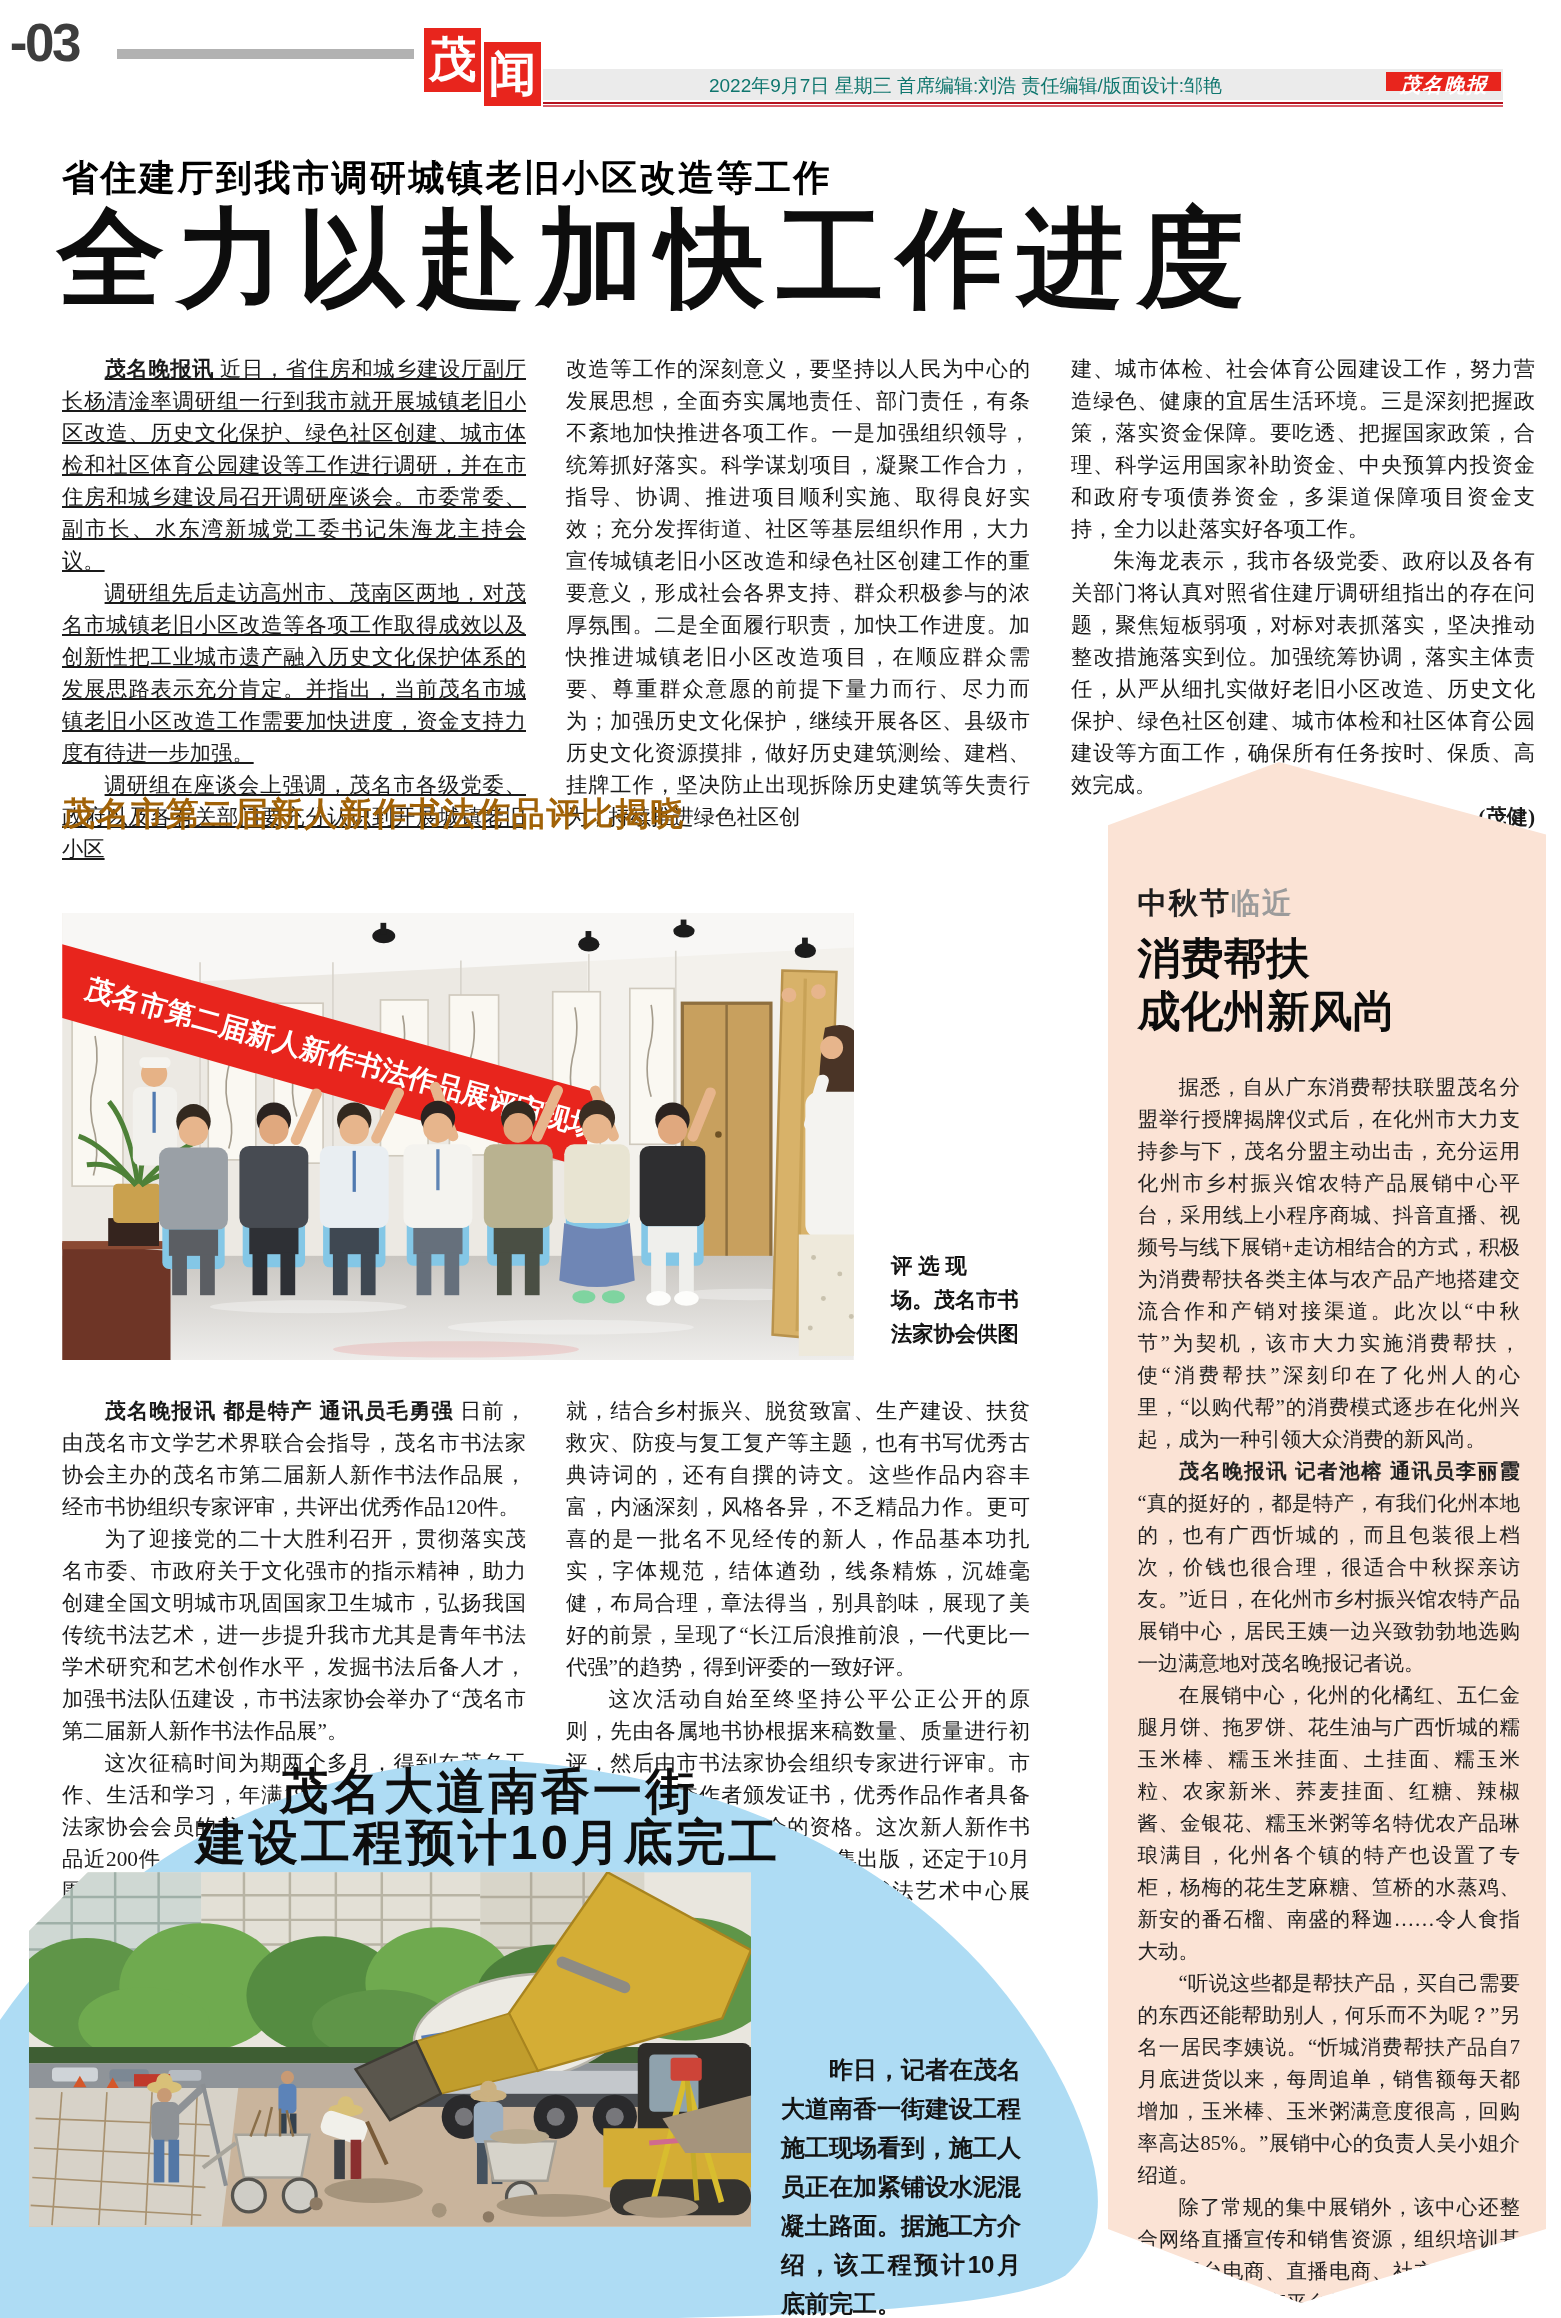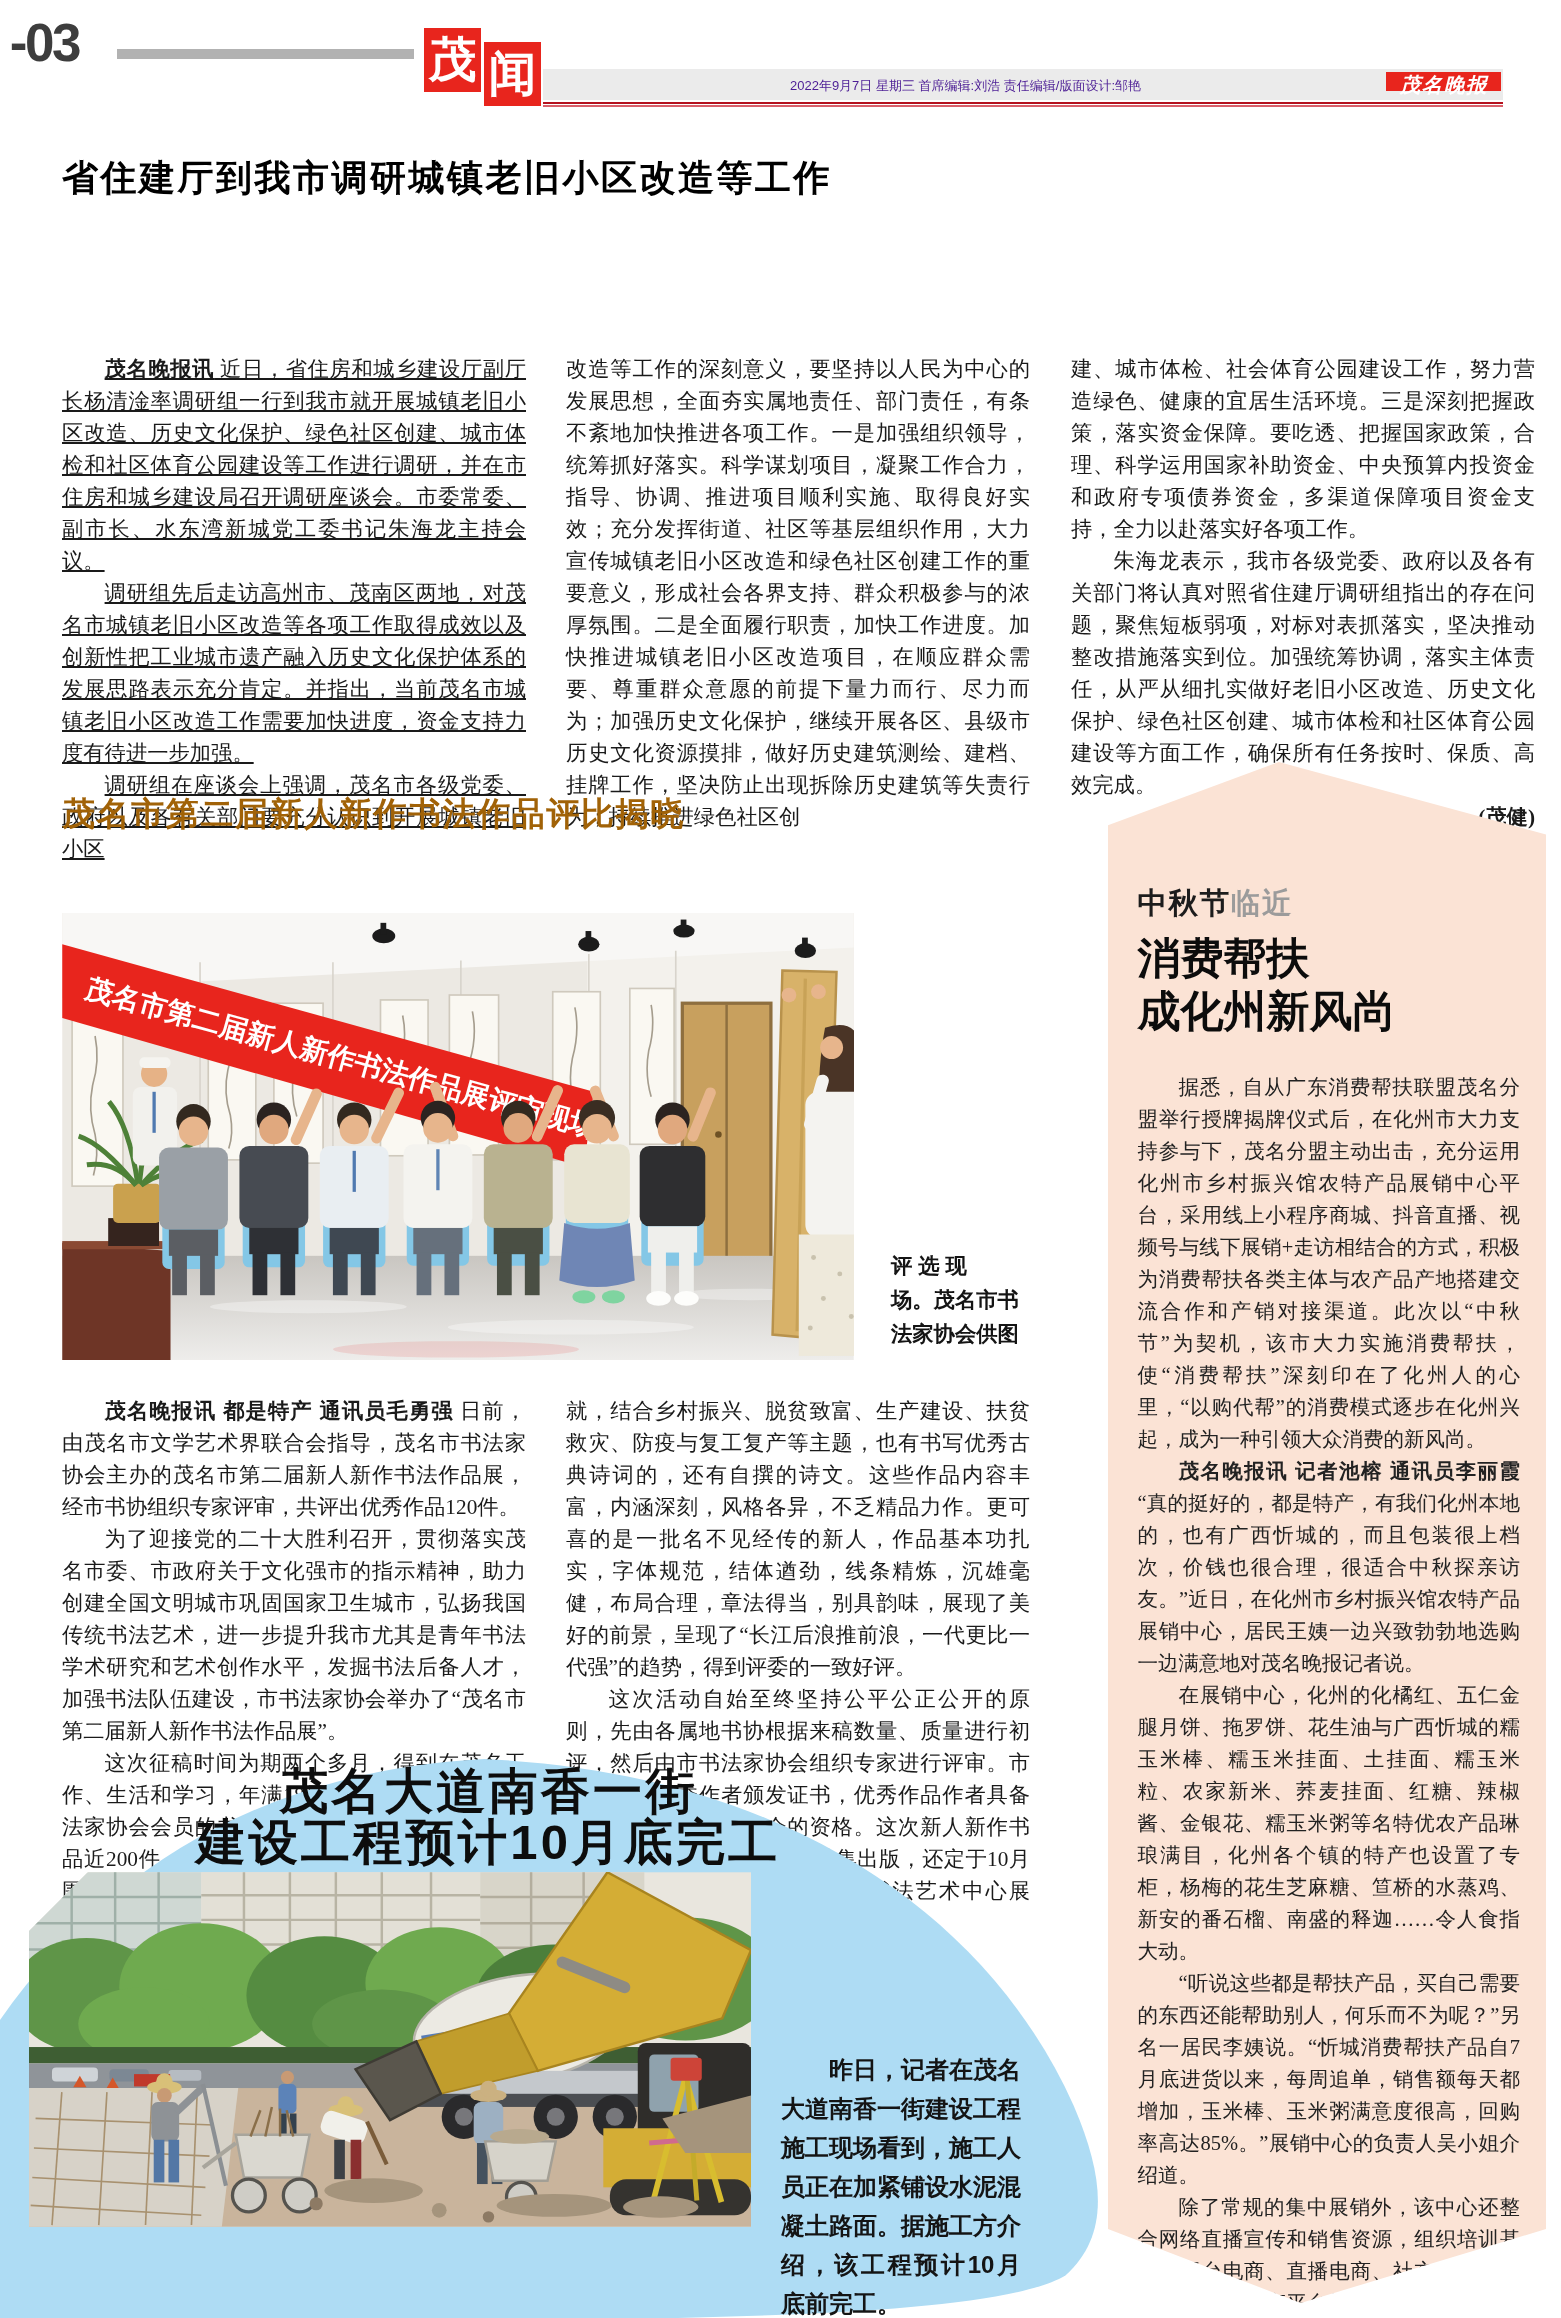--- a/index.html
+++ b/index.html
@@ -9,21 +9,21 @@
   
   #pagenum{position:absolute;left:9.8px;top:16.4px;font:700 53px/1 "Liberation Sans","DejaVu Sans",sans-serif;
            color:#3d3d3d;letter-spacing:-2.5px;}
   #headrule{position:absolute;left:117px;top:49px;width:297px;height:9.8px;background:#b2b2b2;}
   .badge{position:absolute;width:57px;height:64px;background:#e8251d;color:#fff;text-align:center;
          font:700 48px/64px "Liberation Sans","DejaVu Sans",sans-serif;}
   #badge1{left:424px;top:28px;}
   #badge2{left:484px;top:42px;}
   #datebar{position:absolute;left:543px;top:69px;width:960px;height:31px;background:#ebebeb;}
   #dateline{position:absolute;left:49px;right:164px;top:0;height:31px;line-height:33px;text-align:center;
-            font-family:"Liberation Sans","DejaVu Sans",sans-serif;font-size:13px;color:#4c1d95;}
+            font-family:"Liberation Sans","DejaVu Sans",sans-serif;font-size:19px;color:#0f766e;}
   #masthead{position:absolute;right:1.6px;top:2.5px;width:115px;height:19px;background:#e8251d;color:#fff;
             text-align:center;font:italic 700 20.5px/27px "Liberation Serif","DejaVu Serif",serif;letter-spacing:1.6px;}
   #redrule{position:absolute;left:543px;top:102px;width:960px;height:4.9px;
            background:linear-gradient(#b5121e 0 2.5px,#ffffff 2.5px 3.3px,#d9606b 3.3px 4.9px);}
 
   
   #a1-kicker{position:absolute;left:62px;top:158px;font:700 36px/1.1 "Liberation Sans","DejaVu Sans",sans-serif;
              color:#000;letter-spacing:2.5px;}
   #a1-headline{position:absolute;left:57px;top:202px;font:900 107px/1.05 "Liberation Sans","DejaVu Sans",sans-serif;
                color:#0d0d0d;letter-spacing:13px;white-space:nowrap;}
@@ -78,20 +78,21 @@
   <div id="headrule"></div>
   <div class="badge" id="badge1">茂</div>
   <div class="badge" id="badge2">闻</div>
   <div id="datebar">
     <div id="dateline">2022年9月7日 星期三  首席编辑:刘浩 责任编辑/版面设计:邹艳</div>
     <div id="masthead">茂名晚报</div>
   </div>
   <div id="redrule"></div>
 
   <div id="a1-kicker">省住建厅到我市调研城镇老旧小区改造等工作</div>
+  <div id="a1-headline">全力以赴加快工作进度</div>
 
   <div class="colbox" id="a1c1">
     <p class="ind"><b class="lead">茂名晚报讯</b><span> 近日，省住房和城乡建设厅副厅长杨清淦率调研组一行到我市就开展城镇老旧小区改造、历史文化保护、绿色社区创建、城市体检和社区体育公园建设等工作进行调研，并在市住房和城乡建设局召开调研座谈会。市委常委、副市长、水东湾新城党工委书记朱海龙主持会议。</span></p>
     <p class="ind">调研组先后走访高州市、茂南区两地，对茂名市城镇老旧小区改造等各项工作取得成效以及创新性把工业城市遗产融入历史文化保护体系的发展思路表示充分肯定。并指出，当前茂名市城镇老旧小区改造工作需要加快进度，资金支持力度有待进一步加强。</p>
     <p class="ind">调研组在座谈会上强调，茂名市各级党委、政府以及各有关部门要充分认识到开展城镇老旧小区</p>
   </div>
   <div class="colbox" id="a1c2">
     <p>改造等工作的深刻意义，要坚持以人民为中心的发展思想，全面夯实属地责任、部门责任，有条不紊地加快推进各项工作。一是加强组织领导，统筹抓好落实。科学谋划项目，凝聚工作合力，指导、协调、推进项目顺利实施、取得良好实效；充分发挥街道、社区等基层组织作用，大力宣传城镇老旧小区改造和绿色社区创建工作的重要意义，形成社会各界支持、群众积极参与的浓厚氛围。二是全面履行职责，加快工作进度。加快推进城镇老旧小区改造项目，在顺应群众需要、尊重群众意愿的前提下量力而行、尽力而为；加强历史文化保护，继续开展各区、县级市历史文化资源摸排，做好历史建筑测绘、建档、挂牌工作，坚决防止出现拆除历史建筑等失责行为；持续推进绿色社区创</p>
   </div>
   <div class="colbox" id="a1c3">

